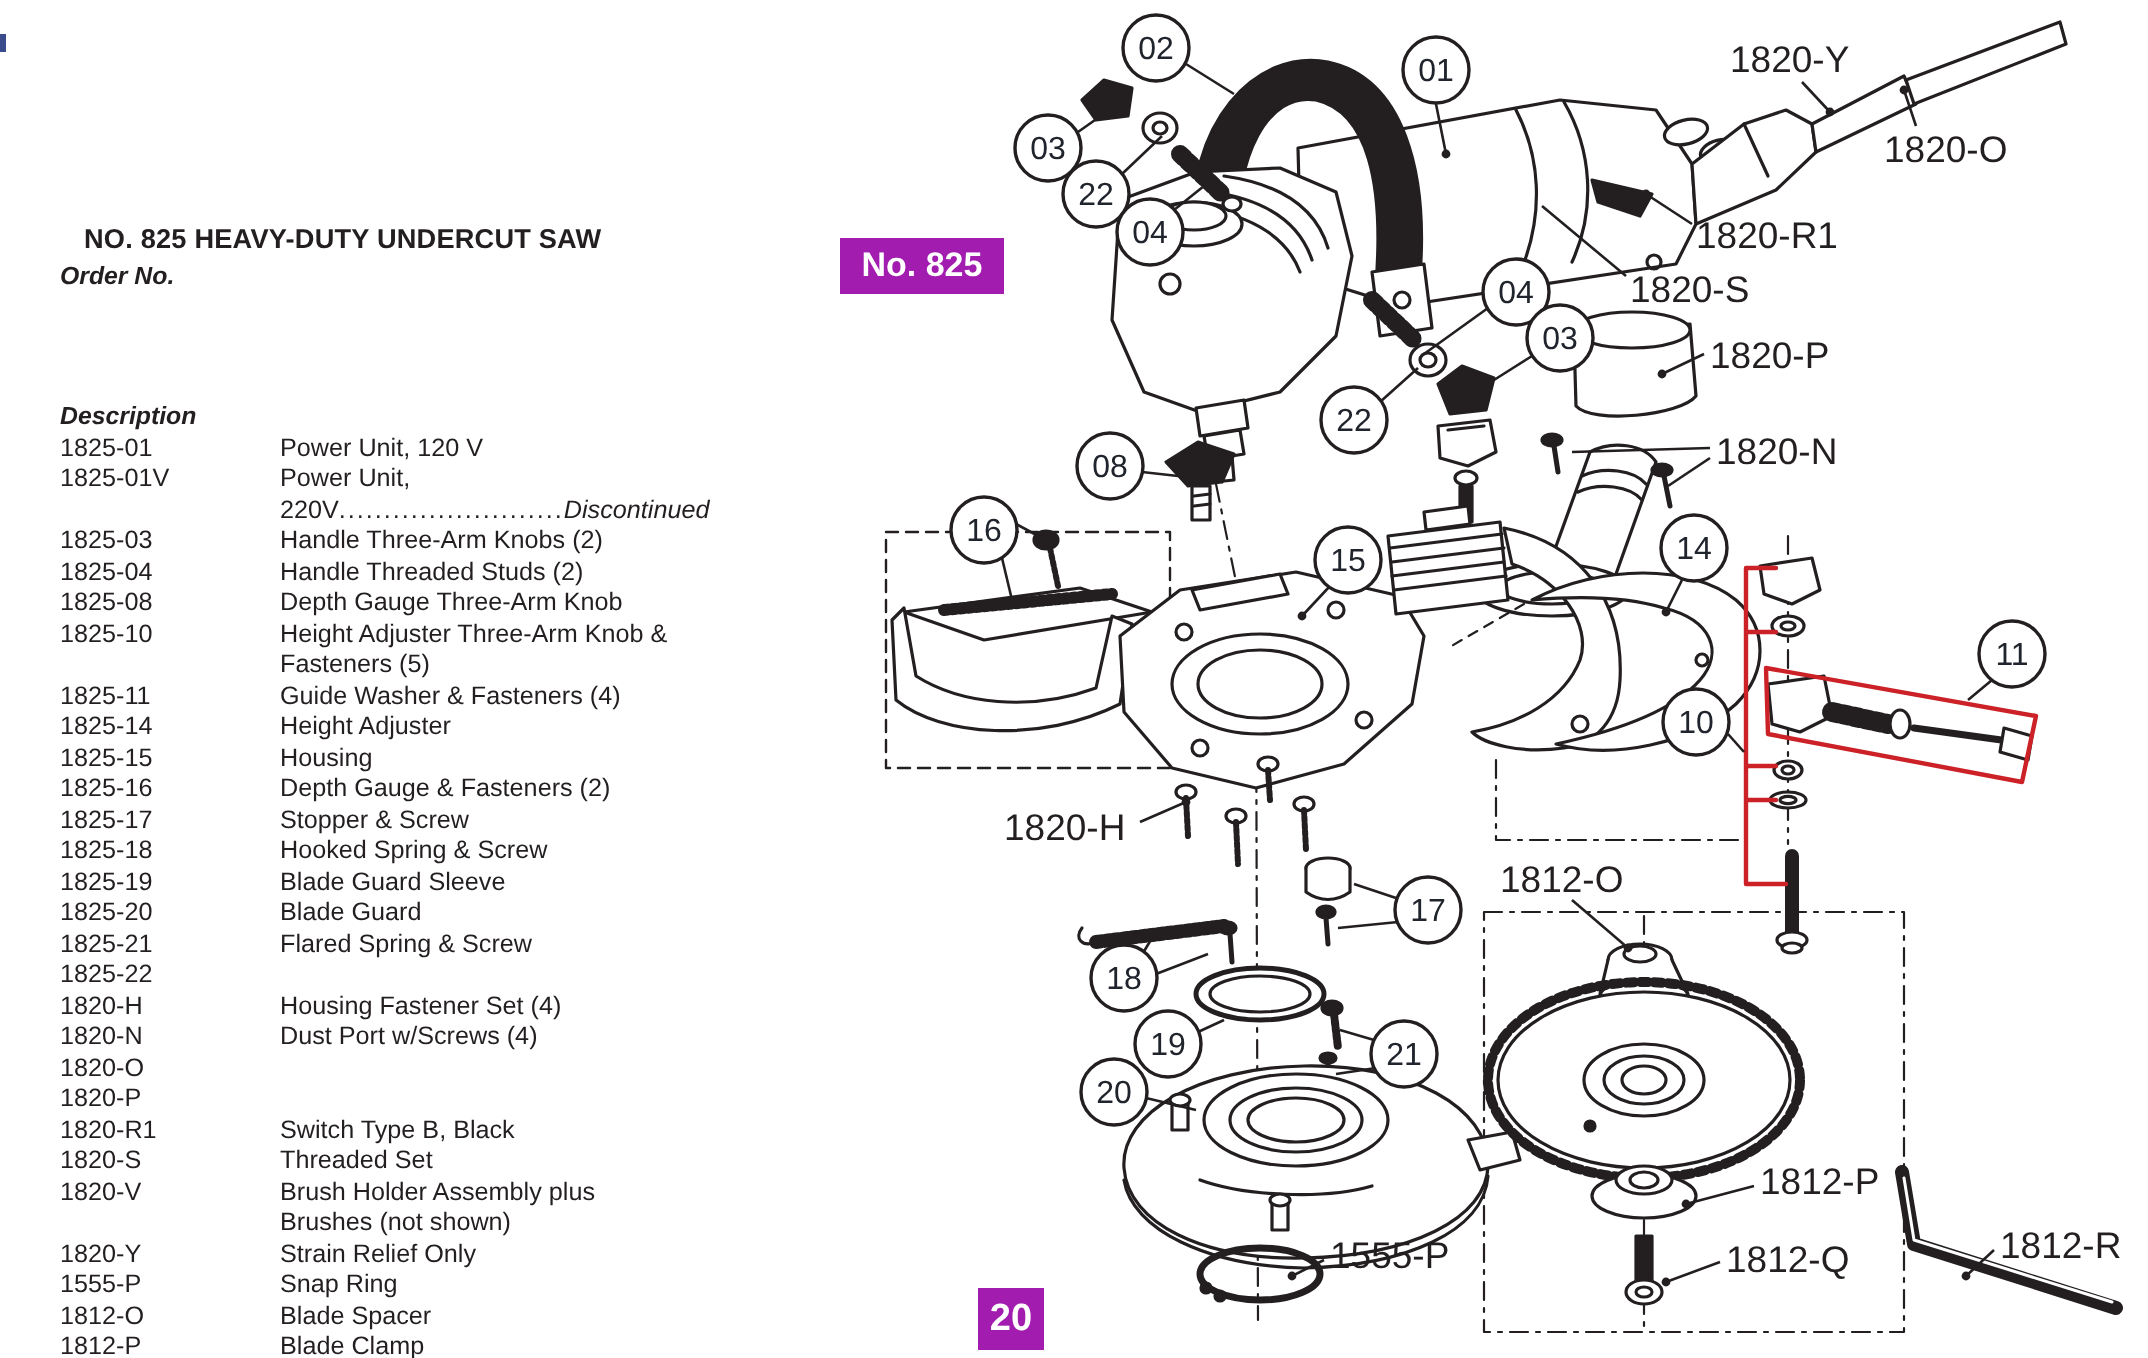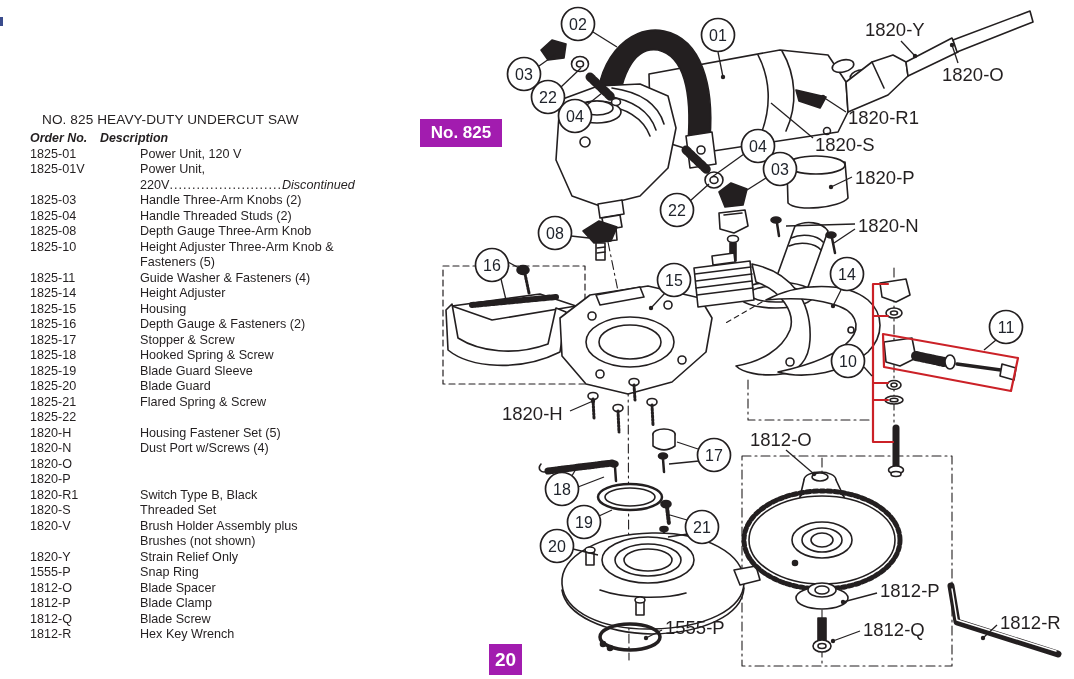--- a/index.html
+++ b/index.html
@@ -1,21 +1,21 @@
 <!DOCTYPE html>
 <html><head>
 <meta charset="utf-8">
 <style>
   html,body{margin:0;padding:0;background:#fff;}
   #page{position:relative;width:1074px;height:679px;background:#ffffff;overflow:hidden;
         font-family:"Liberation Sans",sans-serif;color:#231f20;}
   
   #parts-list{position:absolute;left:30px;top:112px;width:392px;}
-  #list-title{font-size:13.6px;font-weight:normal;letter-spacing:.1px;margin:0 0 4px 0;padding-left:12px;}
-  #list-header{display:flex;font-size:12.4px;font-weight:bold;font-style:italic;line-height:15.5px;}
+  #list-title{font-size:13.6px;font-weight:bold;letter-spacing:.1px;margin:0 0 4px 0;padding-left:12px;}
+  #list-header{display:flex;font-size:12.4px;font-weight:bold;font-style:italic;line-height:15.5px;flex-direction:column;}
   #list-header .ord{width:70px;flex:0 0 70px;}
   .plr{display:flex;font-size:12.6px;line-height:15.5px;gap:40px;}
   .plr .ord{width:70px;flex:0 0 70px;}
   .plr .desc{flex:1;}
   .plr .dots{letter-spacing:1px;}
   .plr i{font-style:italic;}
   
   .red-badge{position:absolute;background:#a21caf;color:#fff;font-weight:bold;
              display:flex;align-items:center;justify-content:center;}
   #badge-no825{left:420px;top:119px;width:82px;height:28px;font-size:17px;}
@@ -101,21 +101,21 @@
         </div>
         <div class="plr">
           <span class="ord">1825-21</span>
           <span class="desc">Flared Spring &amp; Screw</span>
         </div>
         <div class="plr">
           <span class="ord">1825-22</span>
         </div>
         <div class="plr">
           <span class="ord">1820-H</span>
-          <span class="desc">Housing Fastener Set (5)</span>
+          <span class="desc">Housing Fastener Set (4)</span>
         </div>
         <div class="plr">
           <span class="ord">1820-N</span>
           <span class="desc">Dust Port w/Screws (4)</span>
         </div>
         <div class="plr">
           <span class="ord">1820-O</span>
         </div>
         <div class="plr">
           <span class="ord">1820-P</span>

